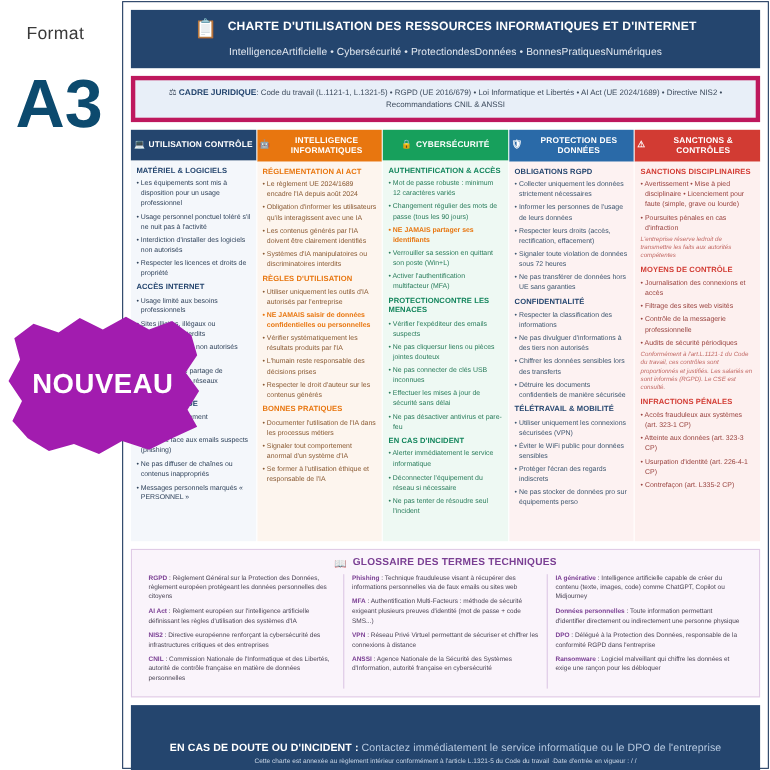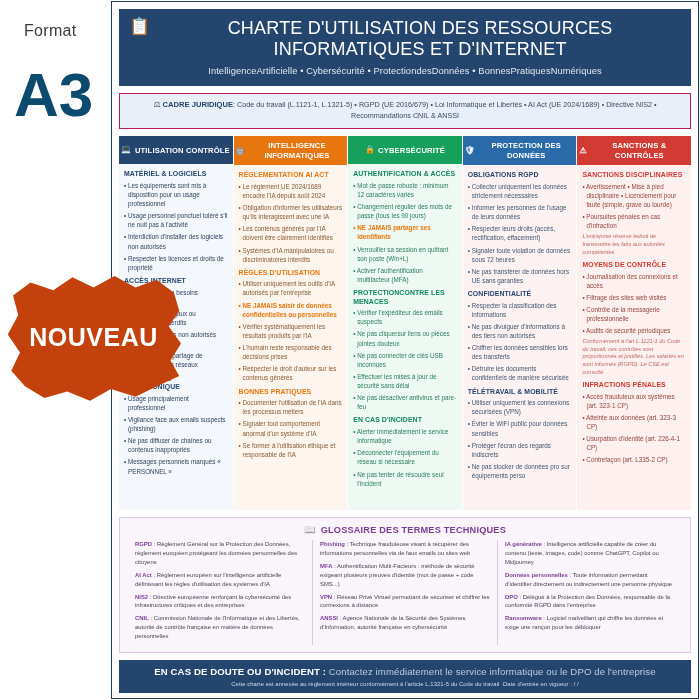--- a/index.html
+++ b/index.html
@@ -14,24 +14,24 @@
   
   .format-label {
     position: absolute; left: 24px; top: 22px;
     font-size: 16px; color: #3a3a3a; letter-spacing: .3px;
   }
   .format-a3 {
     position: absolute; left: 14px; top: 38px;
     font-size: 62px; font-weight: bold; color: #0c4a6e; line-height: .95; margin-top: 28px;
   }
   .nouveau-badge {
-    position: absolute; left: 6px; top: 272px;
+    position: absolute; left: 6px; top: 284px;
     width: 175px; height: 130px;
     color: #fff; text-align: center;
-    background: #c2410c;
+    background: #a21caf;
     display: flex; flex-direction: column; justify-content: center; align-items: center;
     clip-path: polygon(
       4% 18%, 14% 8%, 27% 14%, 38% 4%, 50% 12%, 62% 3%, 74% 12%, 86% 6%,
       96% 16%, 99% 30%, 93% 42%, 100% 55%, 94% 68%, 99% 80%, 86% 88%,
       74% 96%, 60% 90%, 48% 99%, 35% 92%, 22% 97%, 11% 88%, 3% 76%,
       8% 62%, 1% 48%, 7% 33%
     );
     z-index: 40;
   }
   .nouveau-badge .l1 { font-size: 25px; font-weight: bold; letter-spacing: .5px; }
@@ -48,27 +48,27 @@
   }
 
   
   .poster-header {
     background: #24456e; color: #fff;
     padding: 9px 10px 10px 10px; text-align: center;
   }
   .title-row { display: flex; align-items: flex-start; justify-content: center; gap: 9px; }
   .title-icon { font-size: 17px; line-height: 1.05; color:#e9eef5; }
   .poster-title {
-    font-size: 18px; font-weight: normal; line-height: 1.18; letter-spacing: .2px;
+    font-size: 11px; font-weight: bold; line-height: 1.18; letter-spacing: .2px;
   }
   .poster-sub { margin-top: 6px; font-size: 9.3px; color: #e3e9f1; letter-spacing: .1px; }
 
   
   .legal-strip {
-    margin-top: 7px; background: #e8eff8; border: 1px solid #be185d;
+    margin-top: 7px; background: #e8eff8; border: 4px solid #be185d;
     padding: 5px 12px 6px 12px; text-align: center;
     font-size: 7.2px; color: #3c4a5c; line-height: 1.5;
   }
   .legal-strip .lk { font-size: 8px; }
   .legal-strip b { color: #24456e; font-size: 7.6px; }
 
   
   .cols { display: flex; margin-top: 7px; gap: 1px; }
   .col { flex: 1 1 0; min-width: 0; display: flex; flex-direction: column; }
   .col-head {
@@ -127,21 +127,21 @@
   .gl-col { flex: 1 1 0; padding: 0 7px; font-size: 5.9px; line-height: 1.5; color: #4a4454; }
   .gl-col + .gl-col { border-left: 1px solid #ddc8e4; }
   .gl-item { margin-bottom: 4px; }
   .gl-item b { color: #7a3f93; }
 
   
   .contact-band {
     margin-top: 7px; background: #24456e; color: #fff; text-align: center;
     padding: 6px 8px 6px 8px;
   }
-  .cb-line1 { font-size: 9.6px; font-weight: bold; letter-spacing: .1px; }
+  .cb-line1 { font-size: 9.6px; font-weight: bold; letter-spacing: .1px; margin-top: 28px; }
   .cb-line1 .cb-acc { color: #b9cbe2; font-weight: normal; }
   .cb-line2 { font-size: 5.9px; color: #cfdbea; margin-top: 4px; letter-spacing: .05px; }
 
   
   .footer-bar {
     margin-top: 5px; margin-bottom: 5px; height: 29px;
     background: #1d2a6b; position: relative; display: flex; align-items: center;
     overflow: hidden;
   }
   .fb-center {

